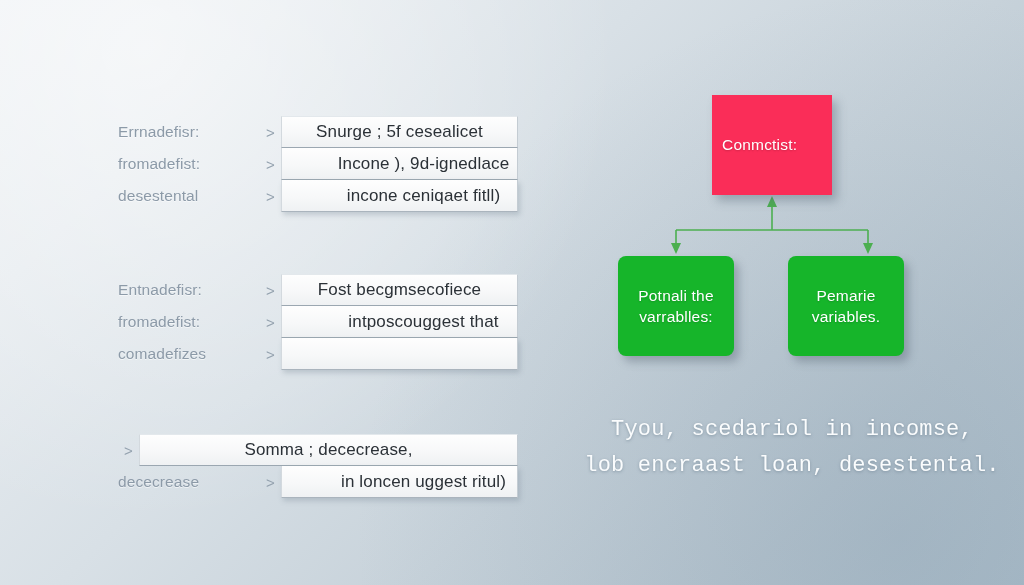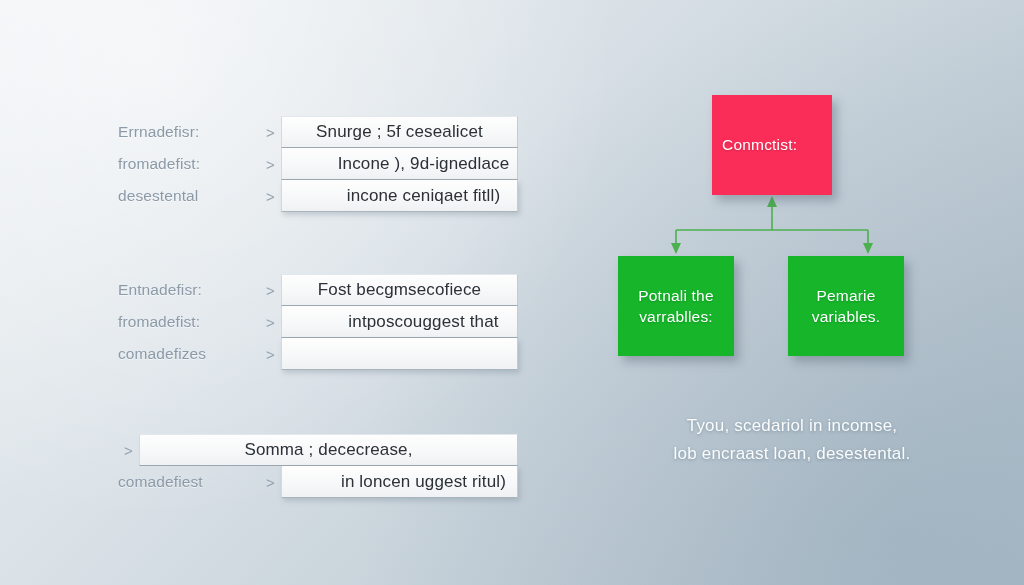--- a/index.html
+++ b/index.html
@@ -147,20 +147,21 @@
     background: #FA2D58;
     box-shadow: 5px 6px 9px rgba(90,105,120,0.42);
   }
 
   .node-child {
     width: 116px;
     height: 100px;
     background: #16B52A;
     box-shadow: 5px 6px 9px rgba(90,105,120,0.42);
     top: 256px;
+    border-radius: 8px;
   }
 
   .node-child.left  { left: 58px; }
   .node-child.right { left: 228px; }
 
   .connectors {
     position: absolute;
     left: 0;
     top: 0;
     width: 464px;
@@ -168,24 +169,25 @@
     pointer-events: none;
   }
 
   .flow-caption {
     position: absolute;
     left: 10px;
     top: 412px;
     width: 444px;
     text-align: center;
     color: #FAFCFD;
-    font-size: 17px;
+    font-size: 22px;
     line-height: 1.62;
     letter-spacing: 0.2px;
     text-shadow: 0 1px 3px rgba(95,115,132,0.55);
+    font-family: Liberation Mono, monospace;
   }
   .flow-caption .cap-line { display: block; white-space: nowrap; }
 </style>
 </head>
 <body>
 
 <div class="bg-bloom"></div>
 
 <div class="stage">
 
@@ -240,21 +242,21 @@
     </div>
 
     <div class="form-group g3">
       <div class="field-row">
         <span class="field-chevron">&gt;</span>
         <span class="field-box">
           <span class="field-value">Somma ; dececrease,</span>
         </span>
       </div>
       <div class="field-row">
-        <span class="field-label">comadefiest</span>
+        <span class="field-label">dececrease</span>
         <span class="field-chevron">&gt;</span>
         <span class="field-box">
           <span class="field-value">in loncen uggest ritul)</span>
         </span>
       </div>
     </div>
 
   </div>
 
   <div class="flow">

